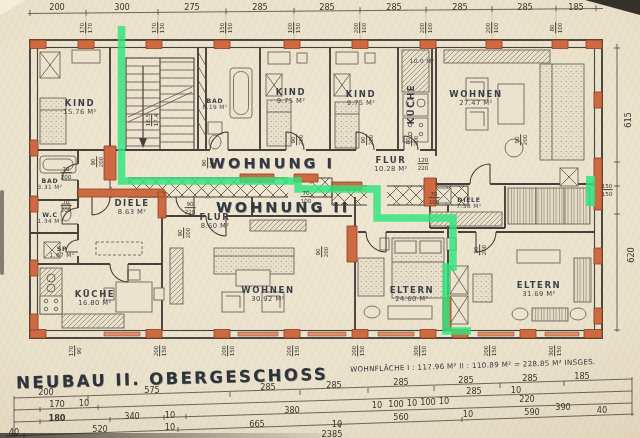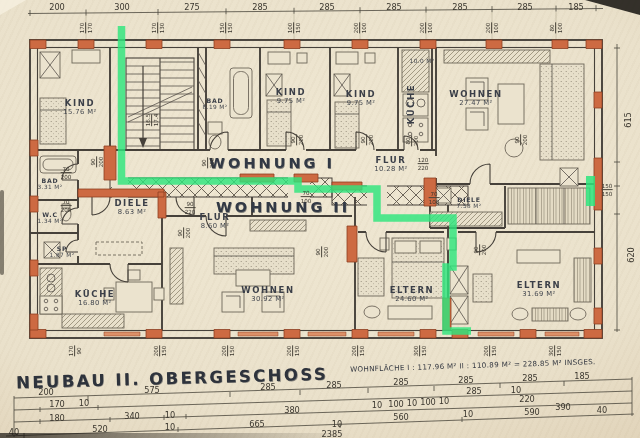--- a/index.html
+++ b/index.html
@@ -331,21 +331,21 @@
       <div class="dim" style="left: 334px; top: 385px;">285</div>
       <div class="dim" style="left: 401px; top: 382px;">285</div>
       <div class="dim" style="left: 466px; top: 380px;">285</div>
       <div class="dim" style="left: 530px; top: 378px;">285</div>
       <div class="dim" style="left: 582px; top: 376px;">185</div>
       <div class="dim" style="left: 57px; top: 404px;">170</div>
       <div class="dim" style="left: 84px; top: 403px;">10</div>
       <div class="dim" style="left: 474px; top: 391px;">285</div>
       <div class="dim" style="left: 516px; top: 390px;">10</div>
       <div class="dim" style="left: 563px; top: 388px; margin-top: 19px;">390</div>
-      <div class="dim" style="left: 57px; top: 418px;">180</div>
+      <div class="dim" style="left: 57px; top: 418px; font-weight: bold;">180</div>
       <div class="dim" style="left: 132px; top: 416px;">340</div>
       <div class="dim" style="left: 170px; top: 415px;">10</div>
       <div class="dim" style="left: 292px; top: 410px;">380</div>
       <div class="dim" style="left: 377px; top: 405px;">10</div>
       <div class="dim" style="left: 396px; top: 404px;">100</div>
       <div class="dim" style="left: 412px; top: 403px;">10</div>
       <div class="dim" style="left: 428px; top: 402px;">100</div>
       <div class="dim" style="left: 444px; top: 401px;">10</div>
       <div class="dim" style="left: 527px; top: 399px;">220</div>
       <div class="dim" style="left: 14px; top: 432px;">40</div>

